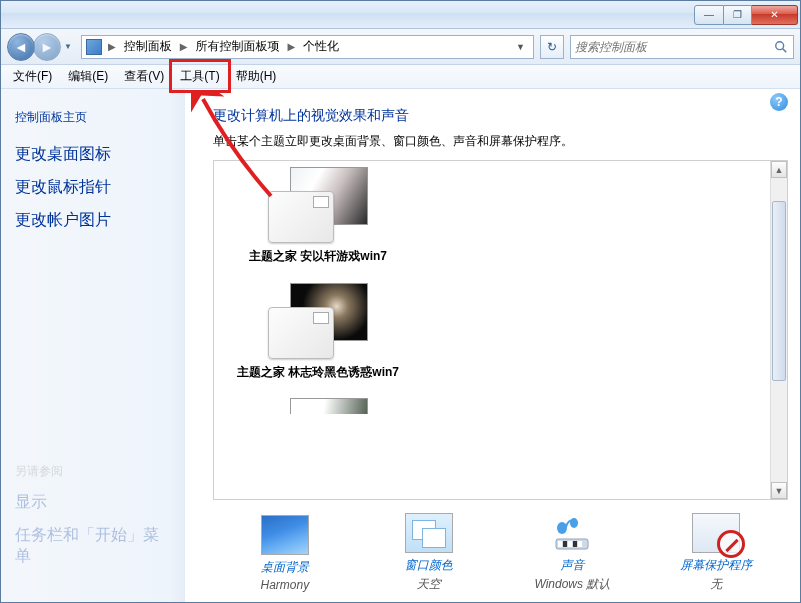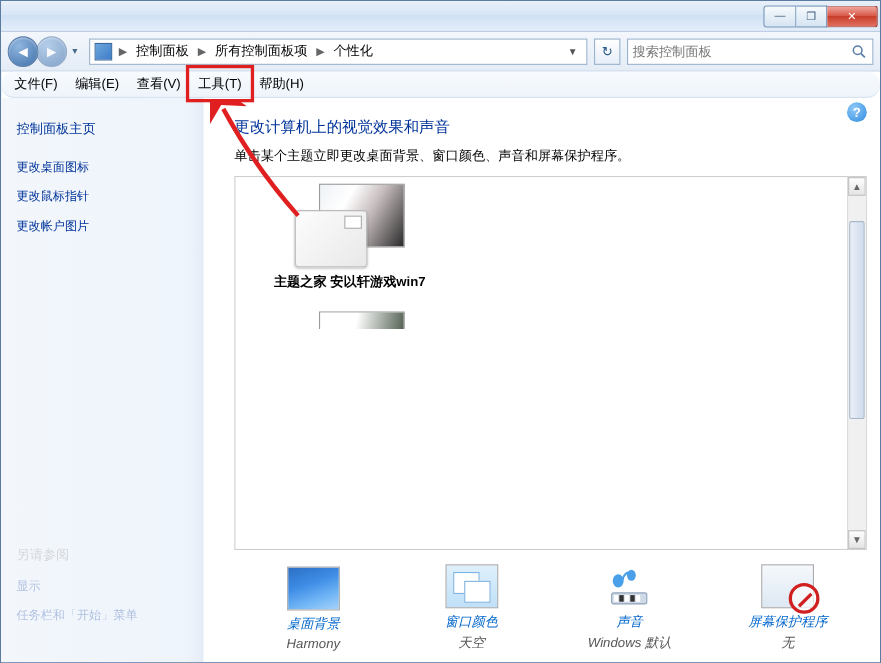--- a/index.html
+++ b/index.html
@@ -20,31 +20,31 @@
   .navcircle { width:28px; height:28px; border-radius:50%; background: radial-gradient(circle at 35% 30%, #8fb6e0, #3f6fa8); border:1px solid #5a7ea8; display:flex;align-items:center;justify-content:center;color:#fff;font-size:14px; box-shadow: inset 0 1px 2px rgba(255,255,255,.5);}
   .navcircle + .navcircle { margin-left:-2px;}
   .navdrop { width:14px; height:24px; display:flex;align-items:center;justify-content:center;font-size:8px;color:#4a6a8a;}
   .addressbar { flex:1; height:24px; background:#fff; border:1px solid #9ab2cc; display:flex; align-items:center; padding:0 4px; font-size:12px; gap:4px;}
   .addr-icon { width:16px;height:16px; background:linear-gradient(135deg,#6fa8dc,#3d7cc9); display:inline-block; border:1px solid #3a6aa0;}
   .crumb { color:#000; padding:0 2px; cursor:pointer;}
   .sep { color:#666; font-size:10px; padding:0 2px;}
   .addr-drop { margin-left:auto; font-size:9px; color:#555; padding:0 4px;}
   .refresh-btn { width:24px;height:24px;border:1px solid #9ab2cc;background:linear-gradient(#fff,#e6eef8);display:flex;align-items:center;justify-content:center;font-size:12px;color:#2a5a8a;cursor:pointer;}
   .searchbar { width:224px; height:24px; background:#fff; border:1px solid #9ab2cc; display:flex; align-items:center; padding:0 4px;}
-  .searchbar input { flex:1; border:none; outline:none; font-size:12px; color:#888; }
+  .searchbar input { flex:1; border:none; outline:none; font-size:12px; color:#888; font-style:italic;}
   .search-icon { width:16px;height:16px;color:#5a7ea8; display:flex;align-items:center;justify-content:center;}
   
-  .menubar { height:24px; background:linear-gradient(#f8fbfe,#eef4fb); display:flex; align-items:flex-start; font-size:12px; padding:0 4px; border-bottom:1px solid #d4e0ee;border-radius:12px;}
+  .menubar { height:24px; background:linear-gradient(#f8fbfe,#eef4fb); display:flex; align-items:flex-start; font-size:12px; padding:0 4px; border-bottom:1px solid #d4e0ee;}
   .menuitem { padding:3px 8px; cursor:pointer; color:#000;}
   .highlight-box { position:absolute; border:3px solid #e02020; pointer-events:none; z-index:50;}
   
   .body { flex:1; display:flex; overflow:hidden; }
   .sidebar { width:184px; background: linear-gradient(to right, #f3f7fc 0%, #eef4fb 92%, #e4ecf6 100%); padding:20px 14px; position:relative;}
   .sidebar .primary { font-size:12px; color:#003399; margin-bottom:18px; cursor:pointer;}
-  .sidebar .link { font-size:11px; color:#003399; margin-bottom:12px; cursor:pointer;}
+  .sidebar .link { font-size:16px; color:#003399; margin-bottom:12px; cursor:pointer;}
   .side-dim { opacity:.28; pointer-events:none; }
   .sidebar .seealso-hdr { font-size:12px; color:#888; margin-top:0px; margin-bottom:12px;}
   .sidebar-bottom { position:absolute; bottom:23px; left:14px; right:14px;}
   .main { flex:1; padding:18px 12px 6px 28px; position:relative; display:flex; flex-direction:column; overflow:hidden;}
   .main h1 { font-size:14px; font-weight:normal; color:#003399; margin-bottom:8px;}
   .main .sub { font-size:12px; color:#000; margin-bottom:10px;}
   .theme-box { border:1px solid #cfcfcf; flex:1; overflow:hidden; position:relative;}
   .theme-scroll { position:absolute; inset:0; overflow: hidden; padding: 6px 14px;}
   .theme-item { width:180px; text-align:center; margin-bottom:18px;font-weight:bold;}
   .thumb-wrap { width:100px; height:76px; margin:0 auto 6px; position:relative;}
@@ -148,20 +148,27 @@
         <div class="theme-scroll">
 
           <div class="theme-item">
             <div class="thumb-wrap">
               <div class="thumb-back" style="background:linear-gradient(120deg,#eef2f6 0%,#fff 30%,#c9bfc0 55%,#2a2a2a 100%)"></div>
               <div class="thumb-front"></div>
             </div>
             <div class="theme-title">主题之家 安以轩游戏win7</div>
           </div>
 
+          <div class="theme-item">
+            <div class="thumb-wrap">
+              <div class="thumb-back" style="background:radial-gradient(circle at 60% 40%,#e6d8c8 0%,#8a7860 20%,#0a0a0a 60%)"></div>
+              <div class="thumb-front"></div>
+            </div>
+            <div class="theme-title">主题之家 林志玲黑色诱惑win7</div>
+          </div>
 
           <div class="theme-item" style="height:16px;overflow:hidden">
             <div class="thumb-wrap">
               <div class="thumb-back" style="background:linear-gradient(100deg,#fff 40%,#3a4a3a 100%)"></div>
             </div>
           </div>
 
         </div>
         <div class="scroll-track">
           <div class="scroll-btn">▲</div>

